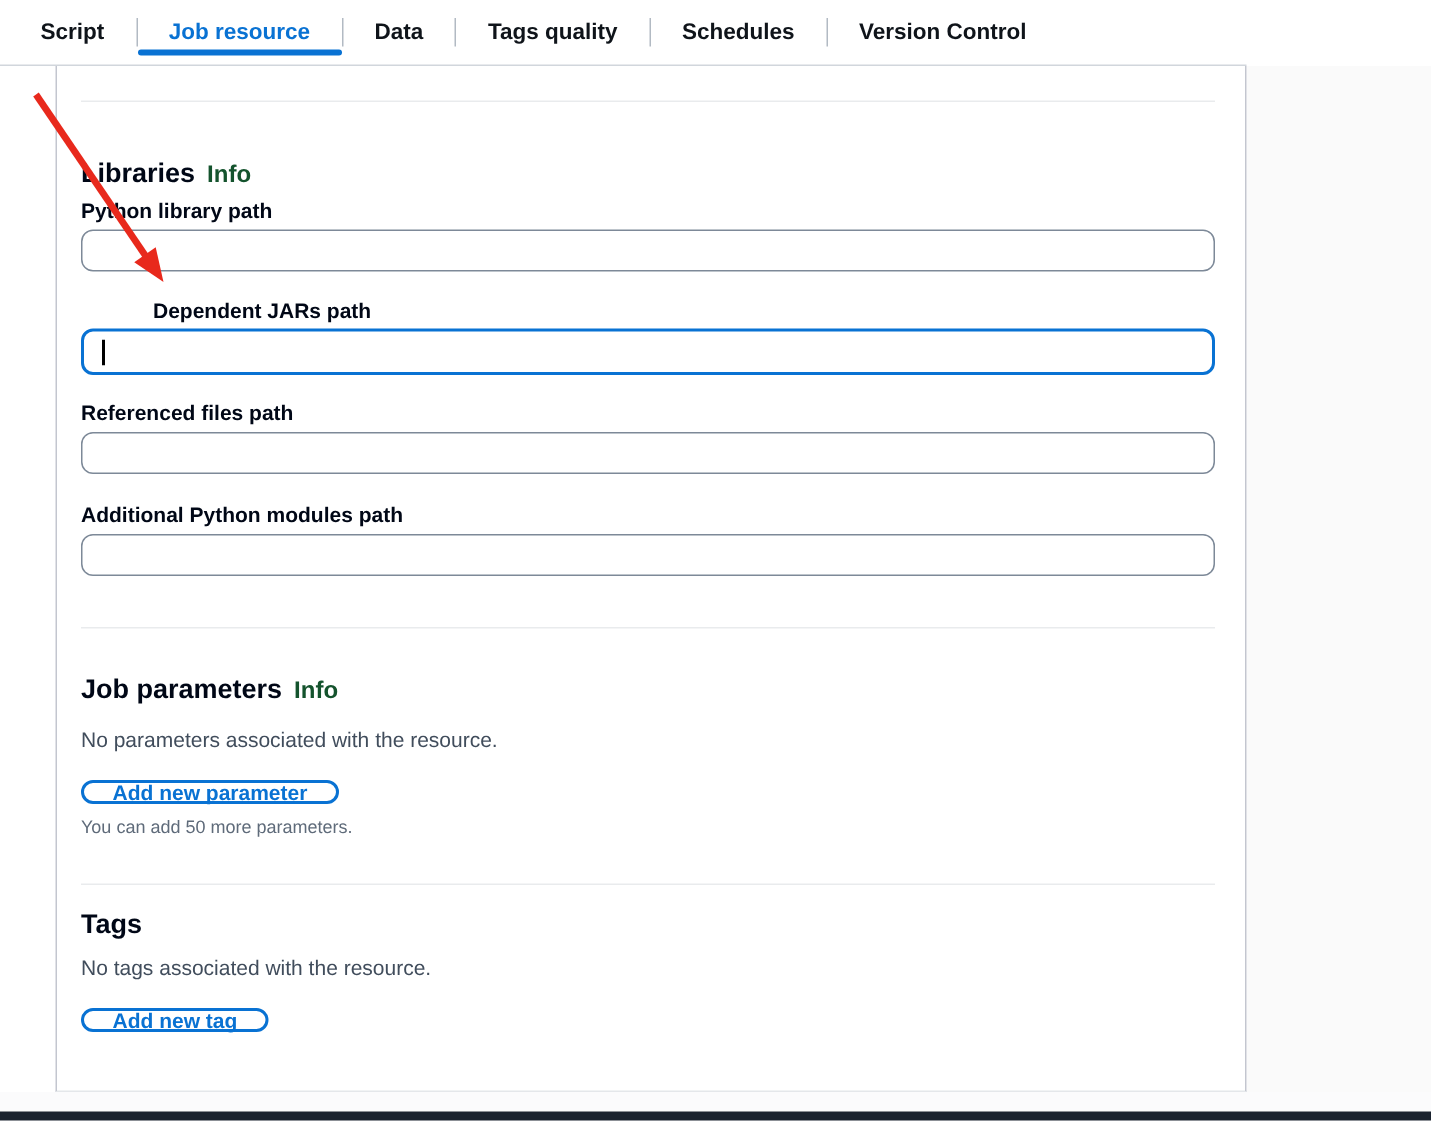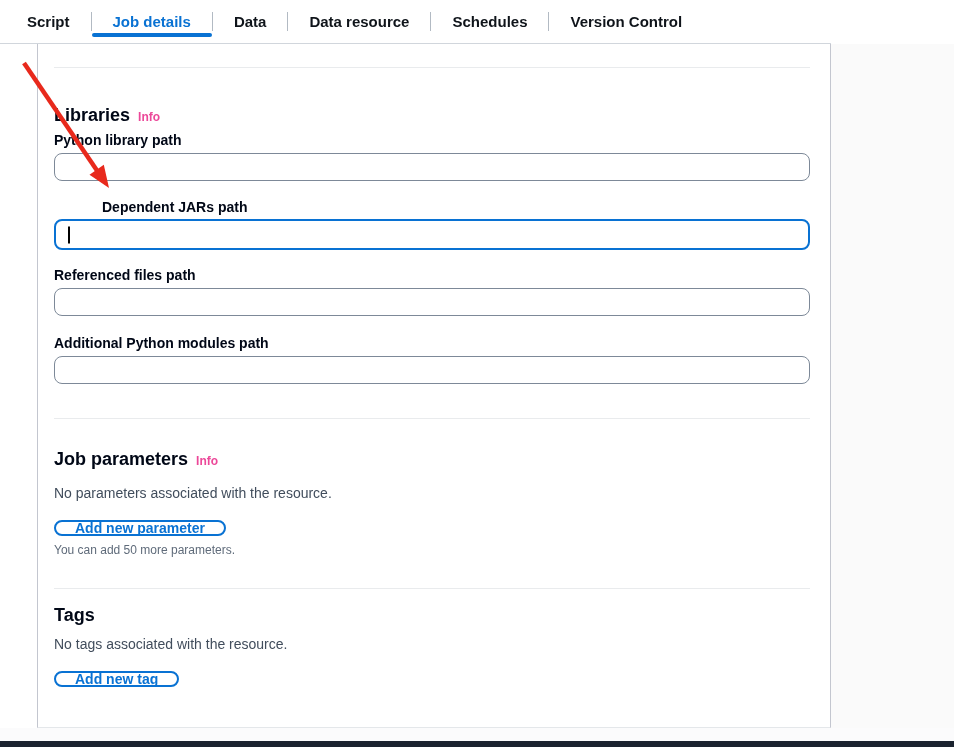--- a/index.html
+++ b/index.html
@@ -32,21 +32,21 @@
   .divider { height:1px; background:#e9ebed; }
   .divider.d1 { margin-top:23px; }
   .divider.d2 { margin-top:34px; }
   .divider.d3 { margin-top:31px; }
 
   .section-header { display:flex; align-items:baseline; gap:8px; }
   .section-header h2 { font-size:18px; font-weight:700; line-height:22px; color:#000716; }
   .h-libraries { margin-top:36px; }
   .h-params { margin-top:29px; }
   .h-tags { margin-top:15px; }
-  .info-link { font-size:12px; font-weight:700; color:#ec4899; text-decoration:none; cursor:pointer; }
+  .info-link { font-size:16px; font-weight:700; color:#14532d; text-decoration:none; cursor:pointer; }
 
   .field-label { font-size:14px; font-weight:700; line-height:16px; color:#000716; }
   .lbl-1 { margin-top:6px; }
   .lbl-2 { margin-top:18px;margin-left:48px; }
   .lbl-3 { margin-top:17px; }
   .lbl-4 { margin-top:19px; }
 
   .field-control { position:relative; margin-top:5px; }
   .field-control.fc-focused { margin-top:4px; }
   .text-input { display:block; width:100%; height:28px; border:1px solid #7d8998; border-radius:8px;
@@ -72,25 +72,25 @@
 </style>
 </head>
 <body>
 
 <div class="stage">
 
   <div class="tabbar">
     <div class="tabs">
       <div class="tab">Script</div>
       <span class="tab-divider"></span>
-      <div class="tab active">Job details</div>
+      <div class="tab active">Job resource</div>
       <span class="tab-divider"></span>
       <div class="tab">Data</div>
       <span class="tab-divider"></span>
-      <div class="tab">Data resource</div>
+      <div class="tab">Tags quality</div>
       <span class="tab-divider"></span>
       <div class="tab">Schedules</div>
       <span class="tab-divider"></span>
       <div class="tab">Version Control</div>
     </div>
     <div class="rule"></div>
   </div>
 
   <div class="right-gutter"></div>
   <div class="bottom-strip"></div>

